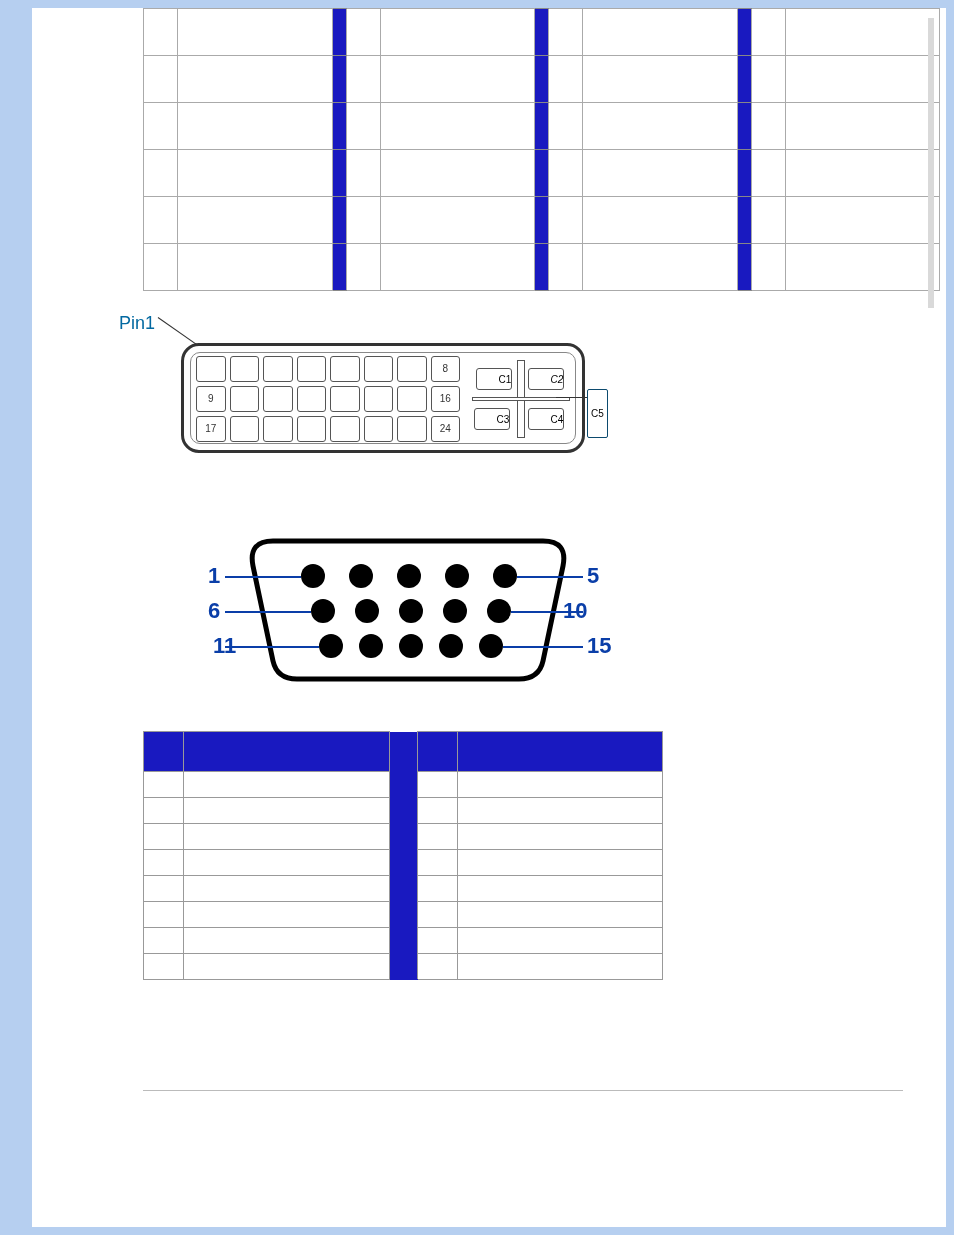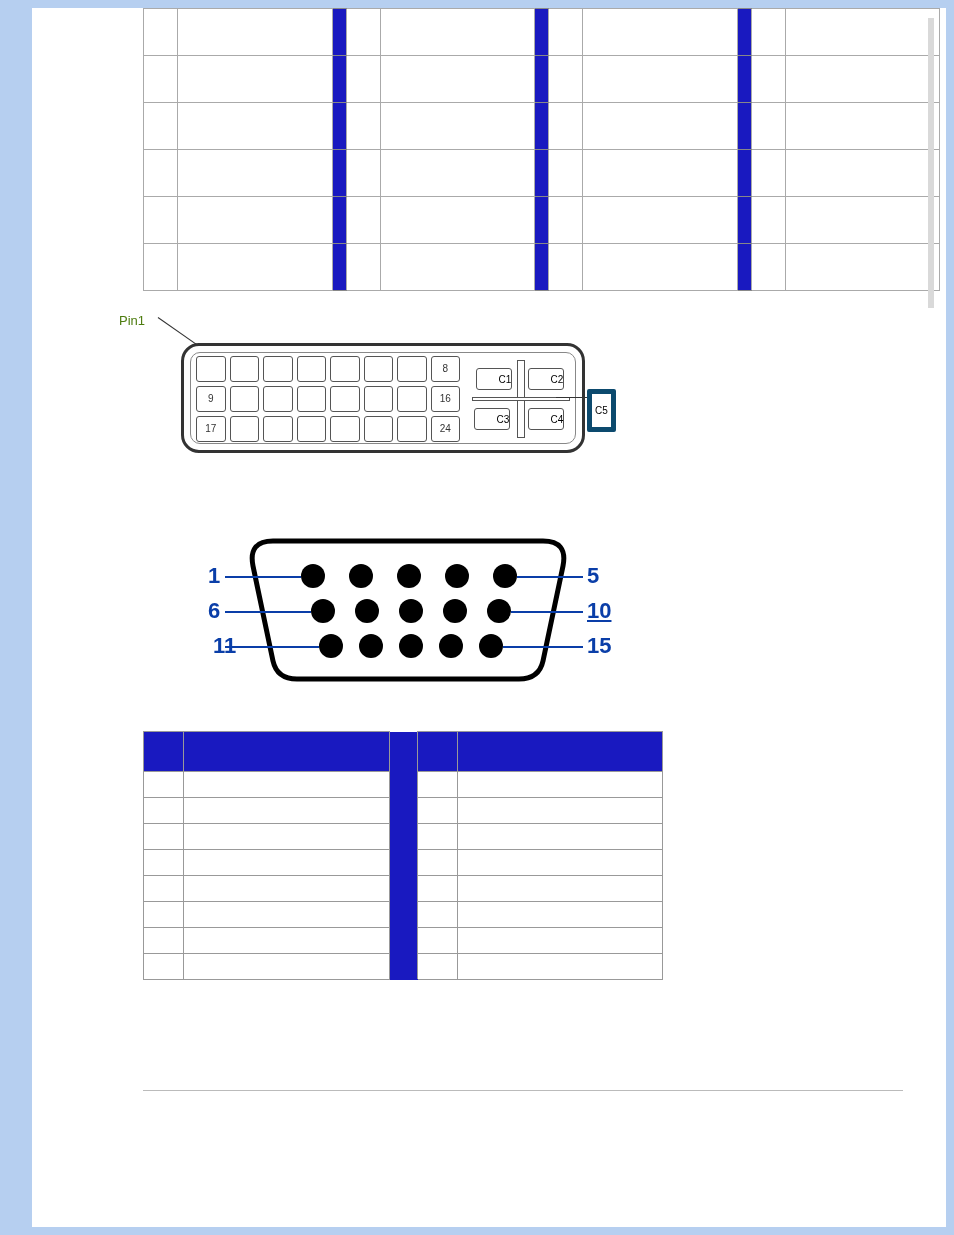--- a/index.html
+++ b/index.html
@@ -78,22 +78,22 @@
   .dvi-wrap {
     position: relative;
     margin-top: 30px;
     width: 500px;
     height: 170px;
   }
   .pin1-label {
     position: absolute;
     left: -24px;
     top: -8px;
-    font-size: 13px;
-    color: #4d7c0f;
+    font-size: 18px;
+    color: #0369a1;
   }
   .pin1-line {
     position: absolute;
     width: 60px;
     height: 1px;
     border-top: 1px solid #333;
     transform-origin: left center;
     transform: rotate(35deg);
     left: 15px;
     top: -4px;
@@ -158,23 +158,23 @@
     justify-content: center;
     background: #fff;
     padding-left: 22px;
   }
   .c-h { position: absolute; left: 0; top: 41px; width: 98px; height: 4px; background: #fff; border: 1px solid #555; }
   .c-v { position: absolute; left: 45px; top: 4px; width: 8px; height: 78px; background: #fff; border: 1px solid #555; }
   .c5-label {
     position: absolute;
     left: 444px;
     top: 68px;
-    border: 5px solid #0c4a6e;
+    border: 1px solid #0c4a6e;
     font-size: 10px;
-    padding: 11px 3px;
+    padding: 18px 3px;
     border-radius: 2px;
   }
   .c5-line {
     position: absolute;
     left: 413px;
     top: 76px;
     width: 31px;
     height: 0;
     border-top: 1px solid #333;
   }
@@ -366,21 +366,21 @@
             <div class="dvi-pin"></div>
             <div class="dvi-pin"></div>
             <div class="dvi-pin"></div>
             <div class="dvi-pin"></div>
           <div class="dvi-pin">24</div>
         </div>
         <div class="dvi-c-area">
           <div class="c-v"></div>
           <div class="c-h"></div>
           <div class="c-pin" style="left:4px; top:12px;">C1</div>
-          <div class="c-pin" style="left:56px; top:12px;">C2</div>
+          <div class="c-pin" style="left:56px; top:12px;font-style:italic;">C2</div>
           <div class="c-pin" style="left:2px; top:52px;">C3</div>
           <div class="c-pin" style="left:56px; top:52px;text-align:right;">C4</div>
         </div>
       </div>
       <div class="c5-line"></div>
       <span class="c5-label">C5</span>
     </div>
 
     <div class="vga-wrap">
       <svg width="470" height="170">
@@ -407,21 +407,21 @@
       
       <span class="vga-label" style="left:35px; top:42px;">1</span>
       <div class="vga-line" style="left:52px; top:55px; width:76px;"></div>
       <span class="vga-label" style="left:35px; top:77px;">6</span>
       <div class="vga-line" style="left:52px; top:90px; width:86px;"></div>
       <span class="vga-label" style="left:24px; top:112px;margin-left:16px;">11</span>
       <div class="vga-line" style="left:52px; top:125px; width:94px;"></div>
       
       <span class="vga-label" style="left:414px; top:42px;">5</span>
       <div class="vga-line" style="left:344px; top:55px; width:66px;"></div>
-      <span class="vga-label" style="left:414px; top:77px;text-decoration:underline;">10</span>
+      <span class="vga-label" style="left:390px; top:77px;">10</span>
       <div class="vga-line" style="left:338px; top:90px; width:72px;"></div>
       <span class="vga-label" style="left:414px; top:112px;text-align:center;">15</span>
       <div class="vga-line" style="left:330px; top:125px; width:80px;"></div>
     </div>
 
     <table class="pin-table">
       <tbody>
           <tr>
         <th class="num"></th>
         <th></th>

